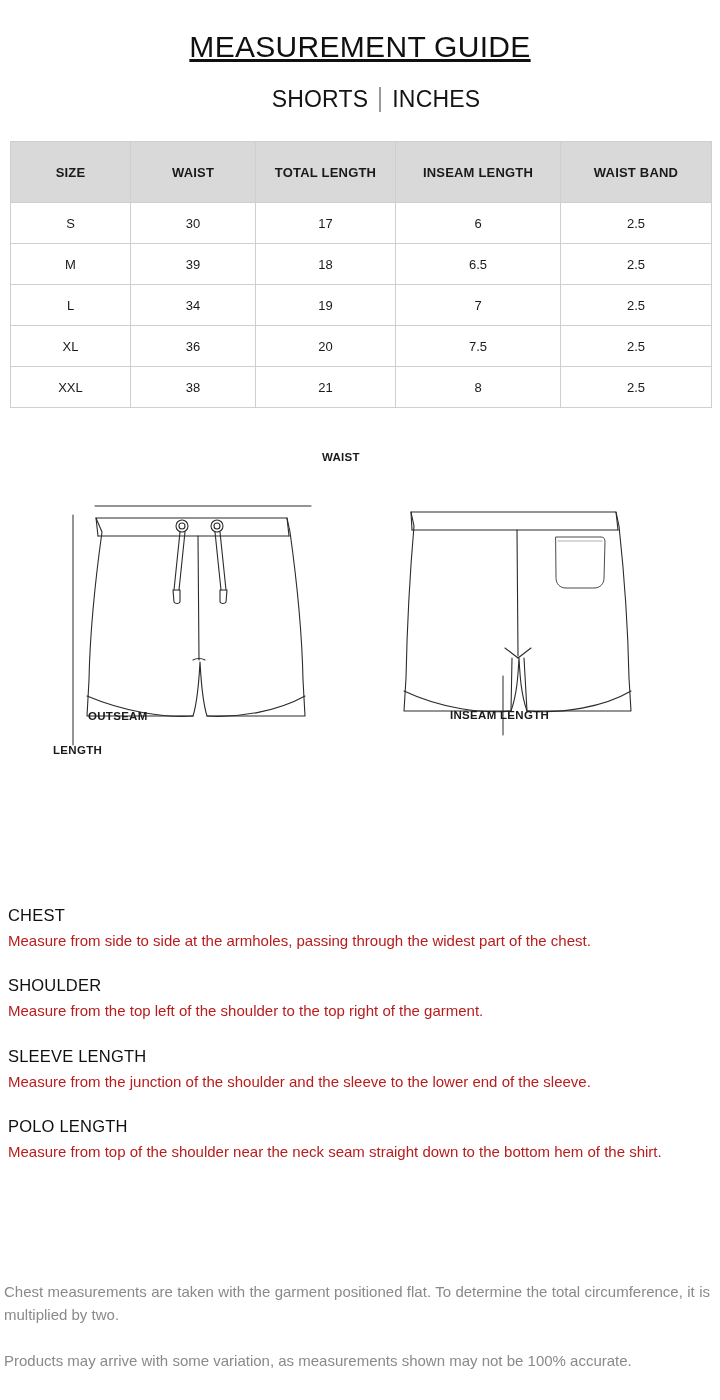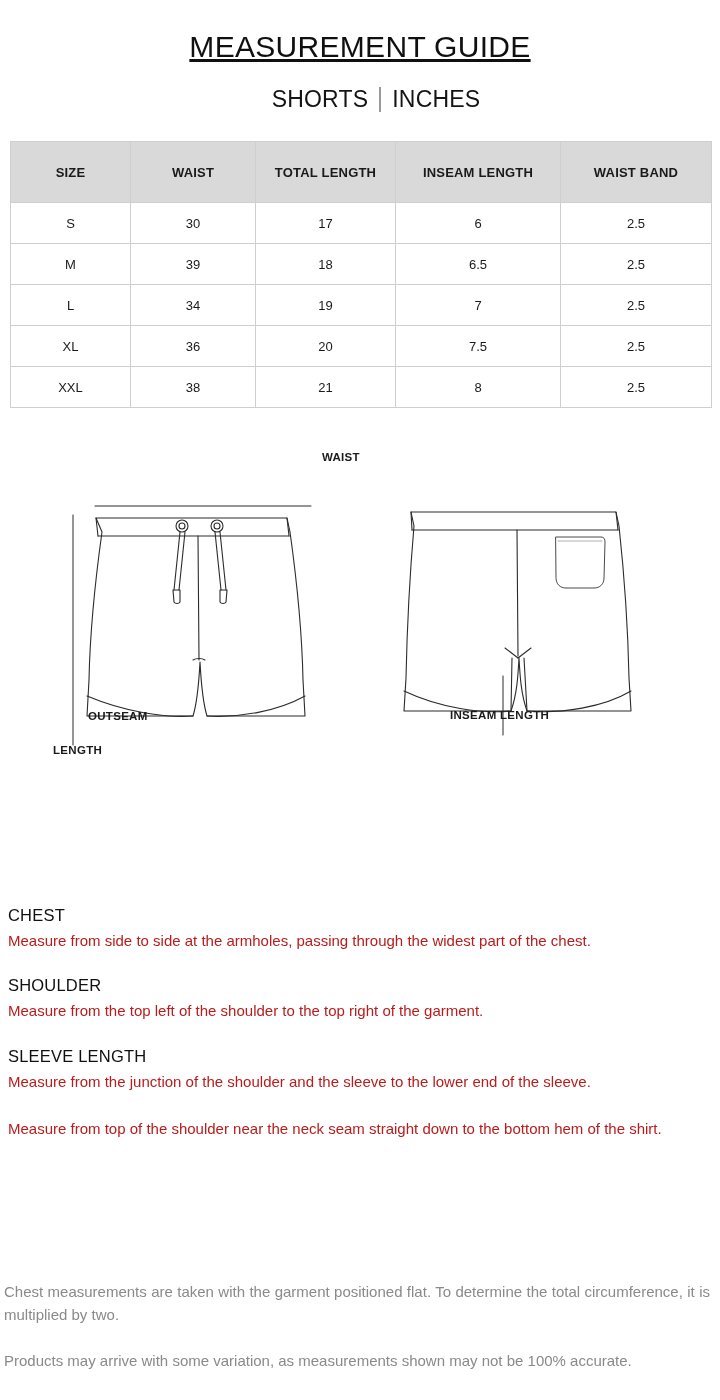--- a/index.html
+++ b/index.html
@@ -306,20 +306,21 @@
   </div>
   <div class="desc-block">
     <div class="desc-heading">SHOULDER</div>
     <div class="desc-body">Measure from the top left of the shoulder to the top right of the garment.</div>
   </div>
   <div class="desc-block">
     <div class="desc-heading">SLEEVE LENGTH</div>
     <div class="desc-body">Measure from the junction of the shoulder and the sleeve to the lower end of the sleeve.</div>
   </div>
   <div class="desc-block">
+    <div class="desc-heading">POLO LENGTH</div>
     <div class="desc-body">Measure from top of the shoulder near the neck seam straight down to the bottom hem of the shirt.</div>
   </div>
 </div>
 
 <div class="notes">
   <div class="note">Chest measurements are taken with the garment positioned flat. To determine the total circumference, it is multiplied by two.</div>
   <div class="note">Products may arrive with some variation, as measurements shown may not be 100% accurate.</div>
 </div>
 
 </body></html>

